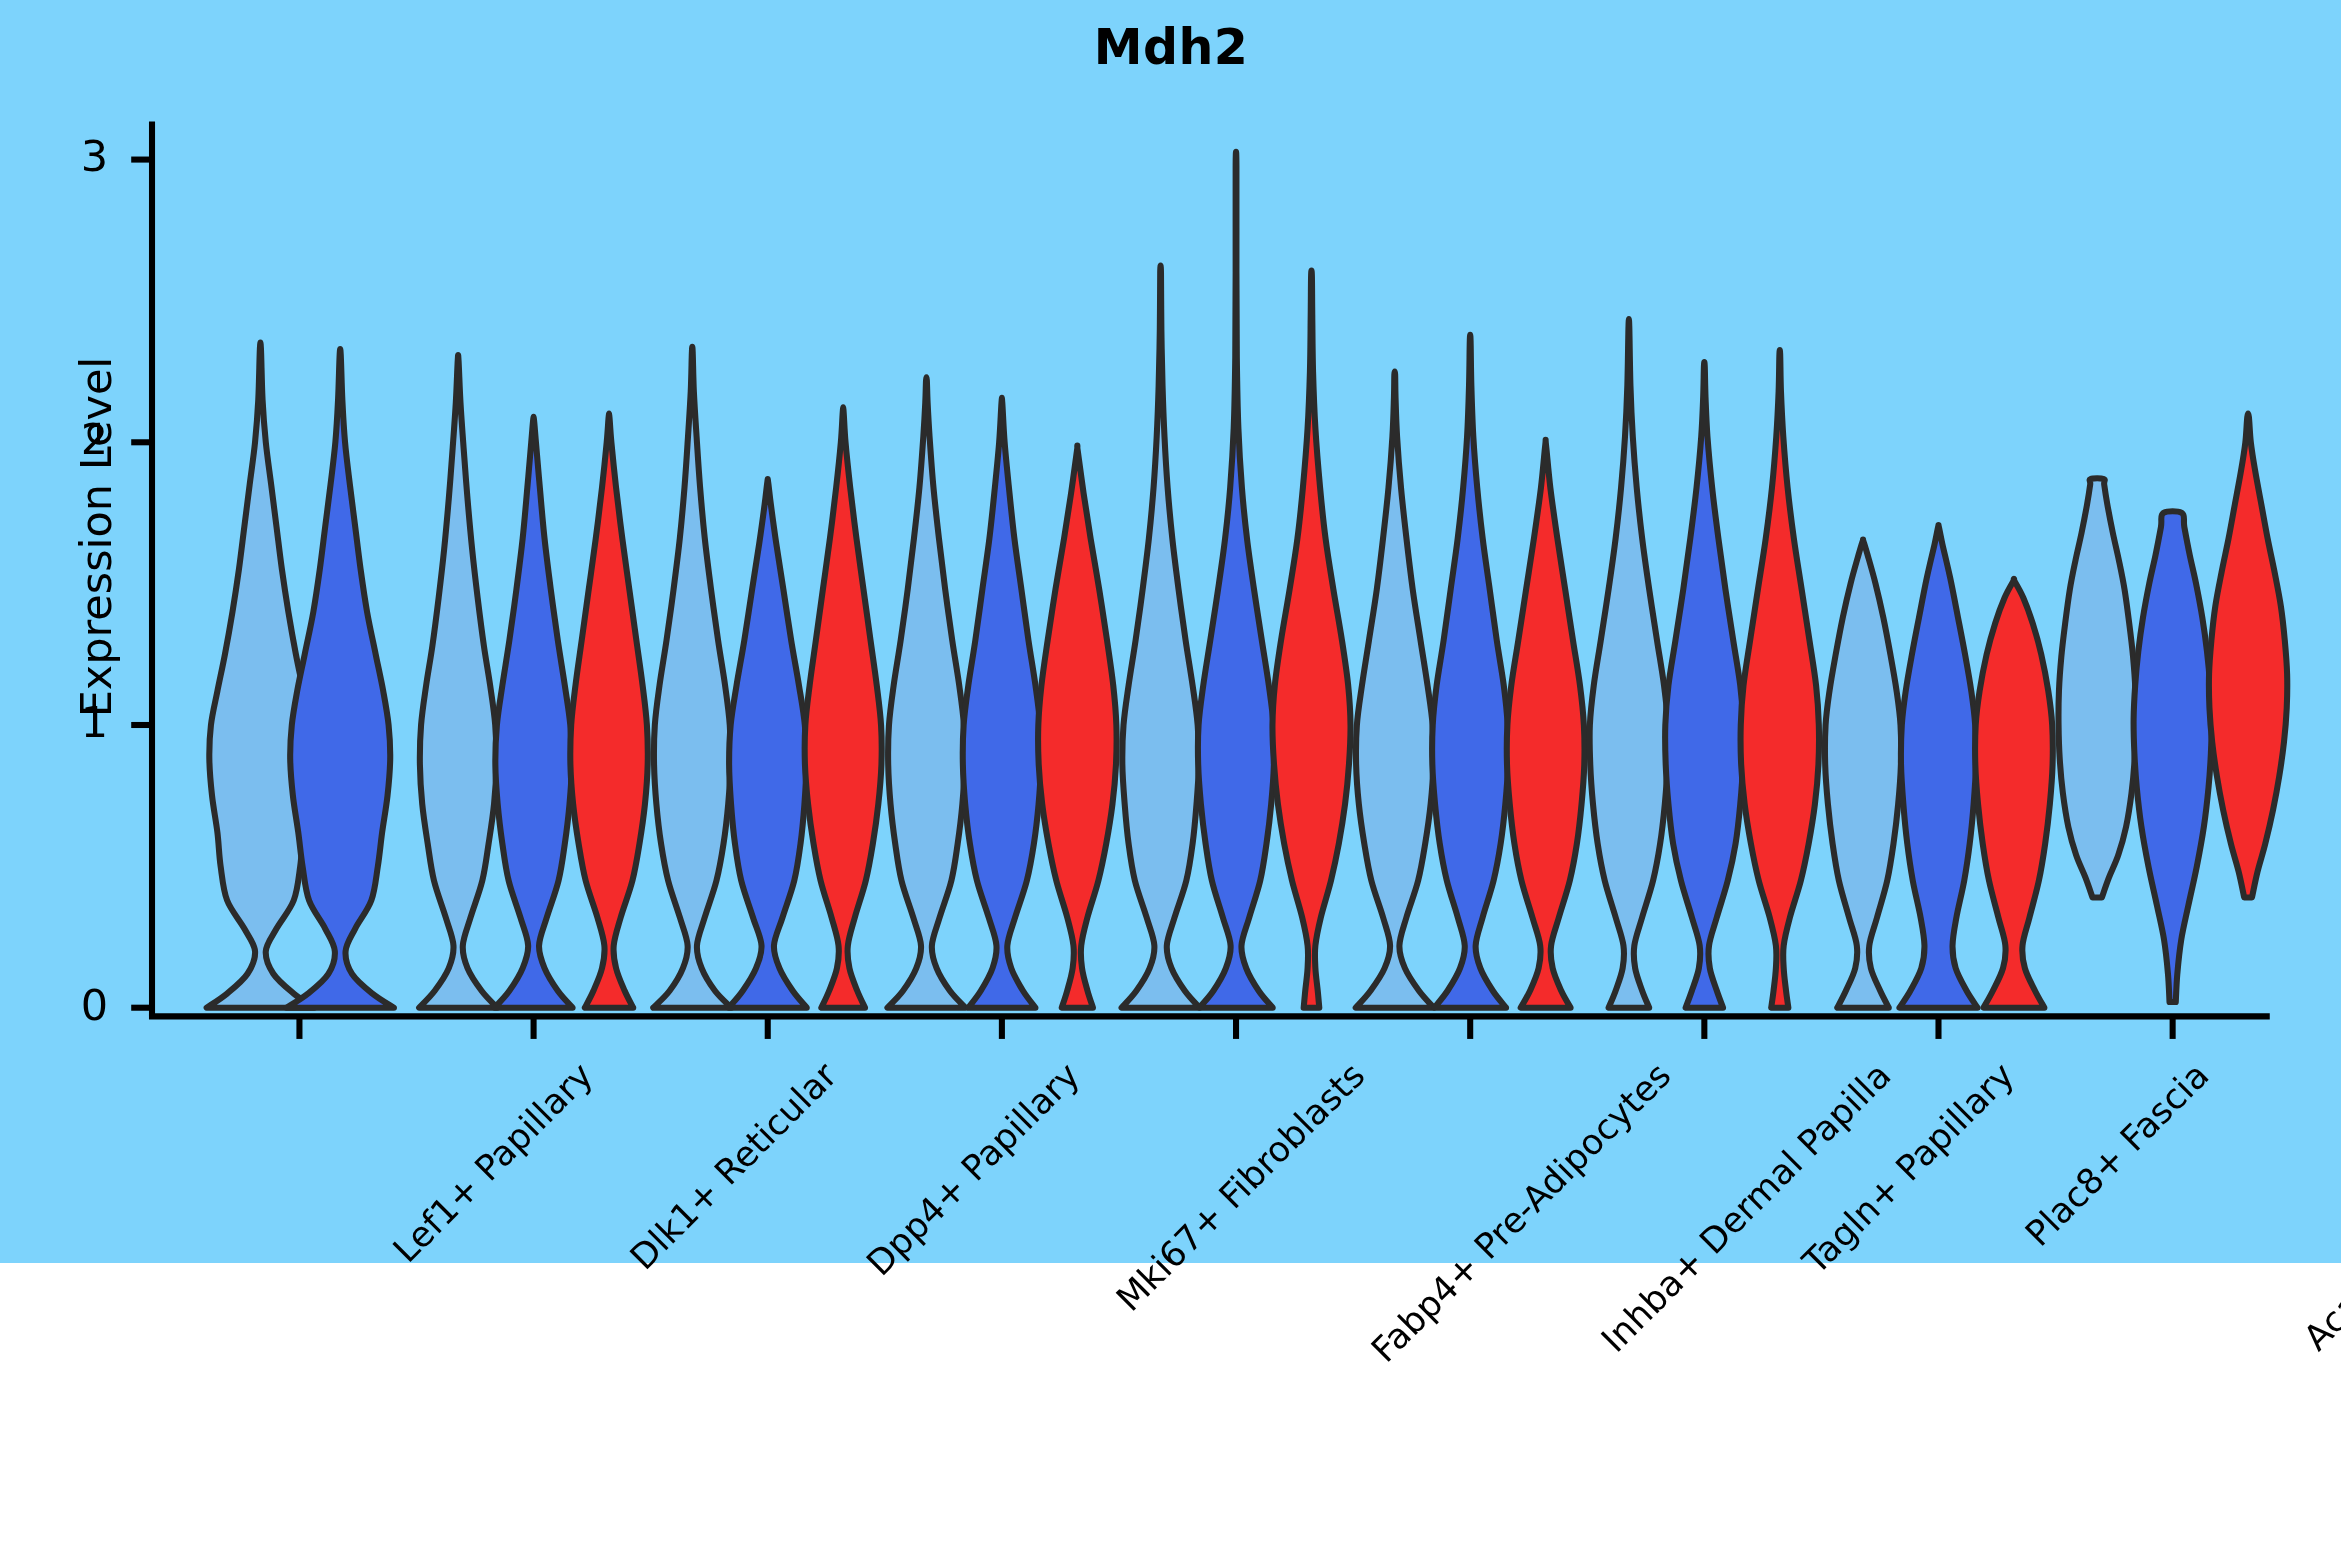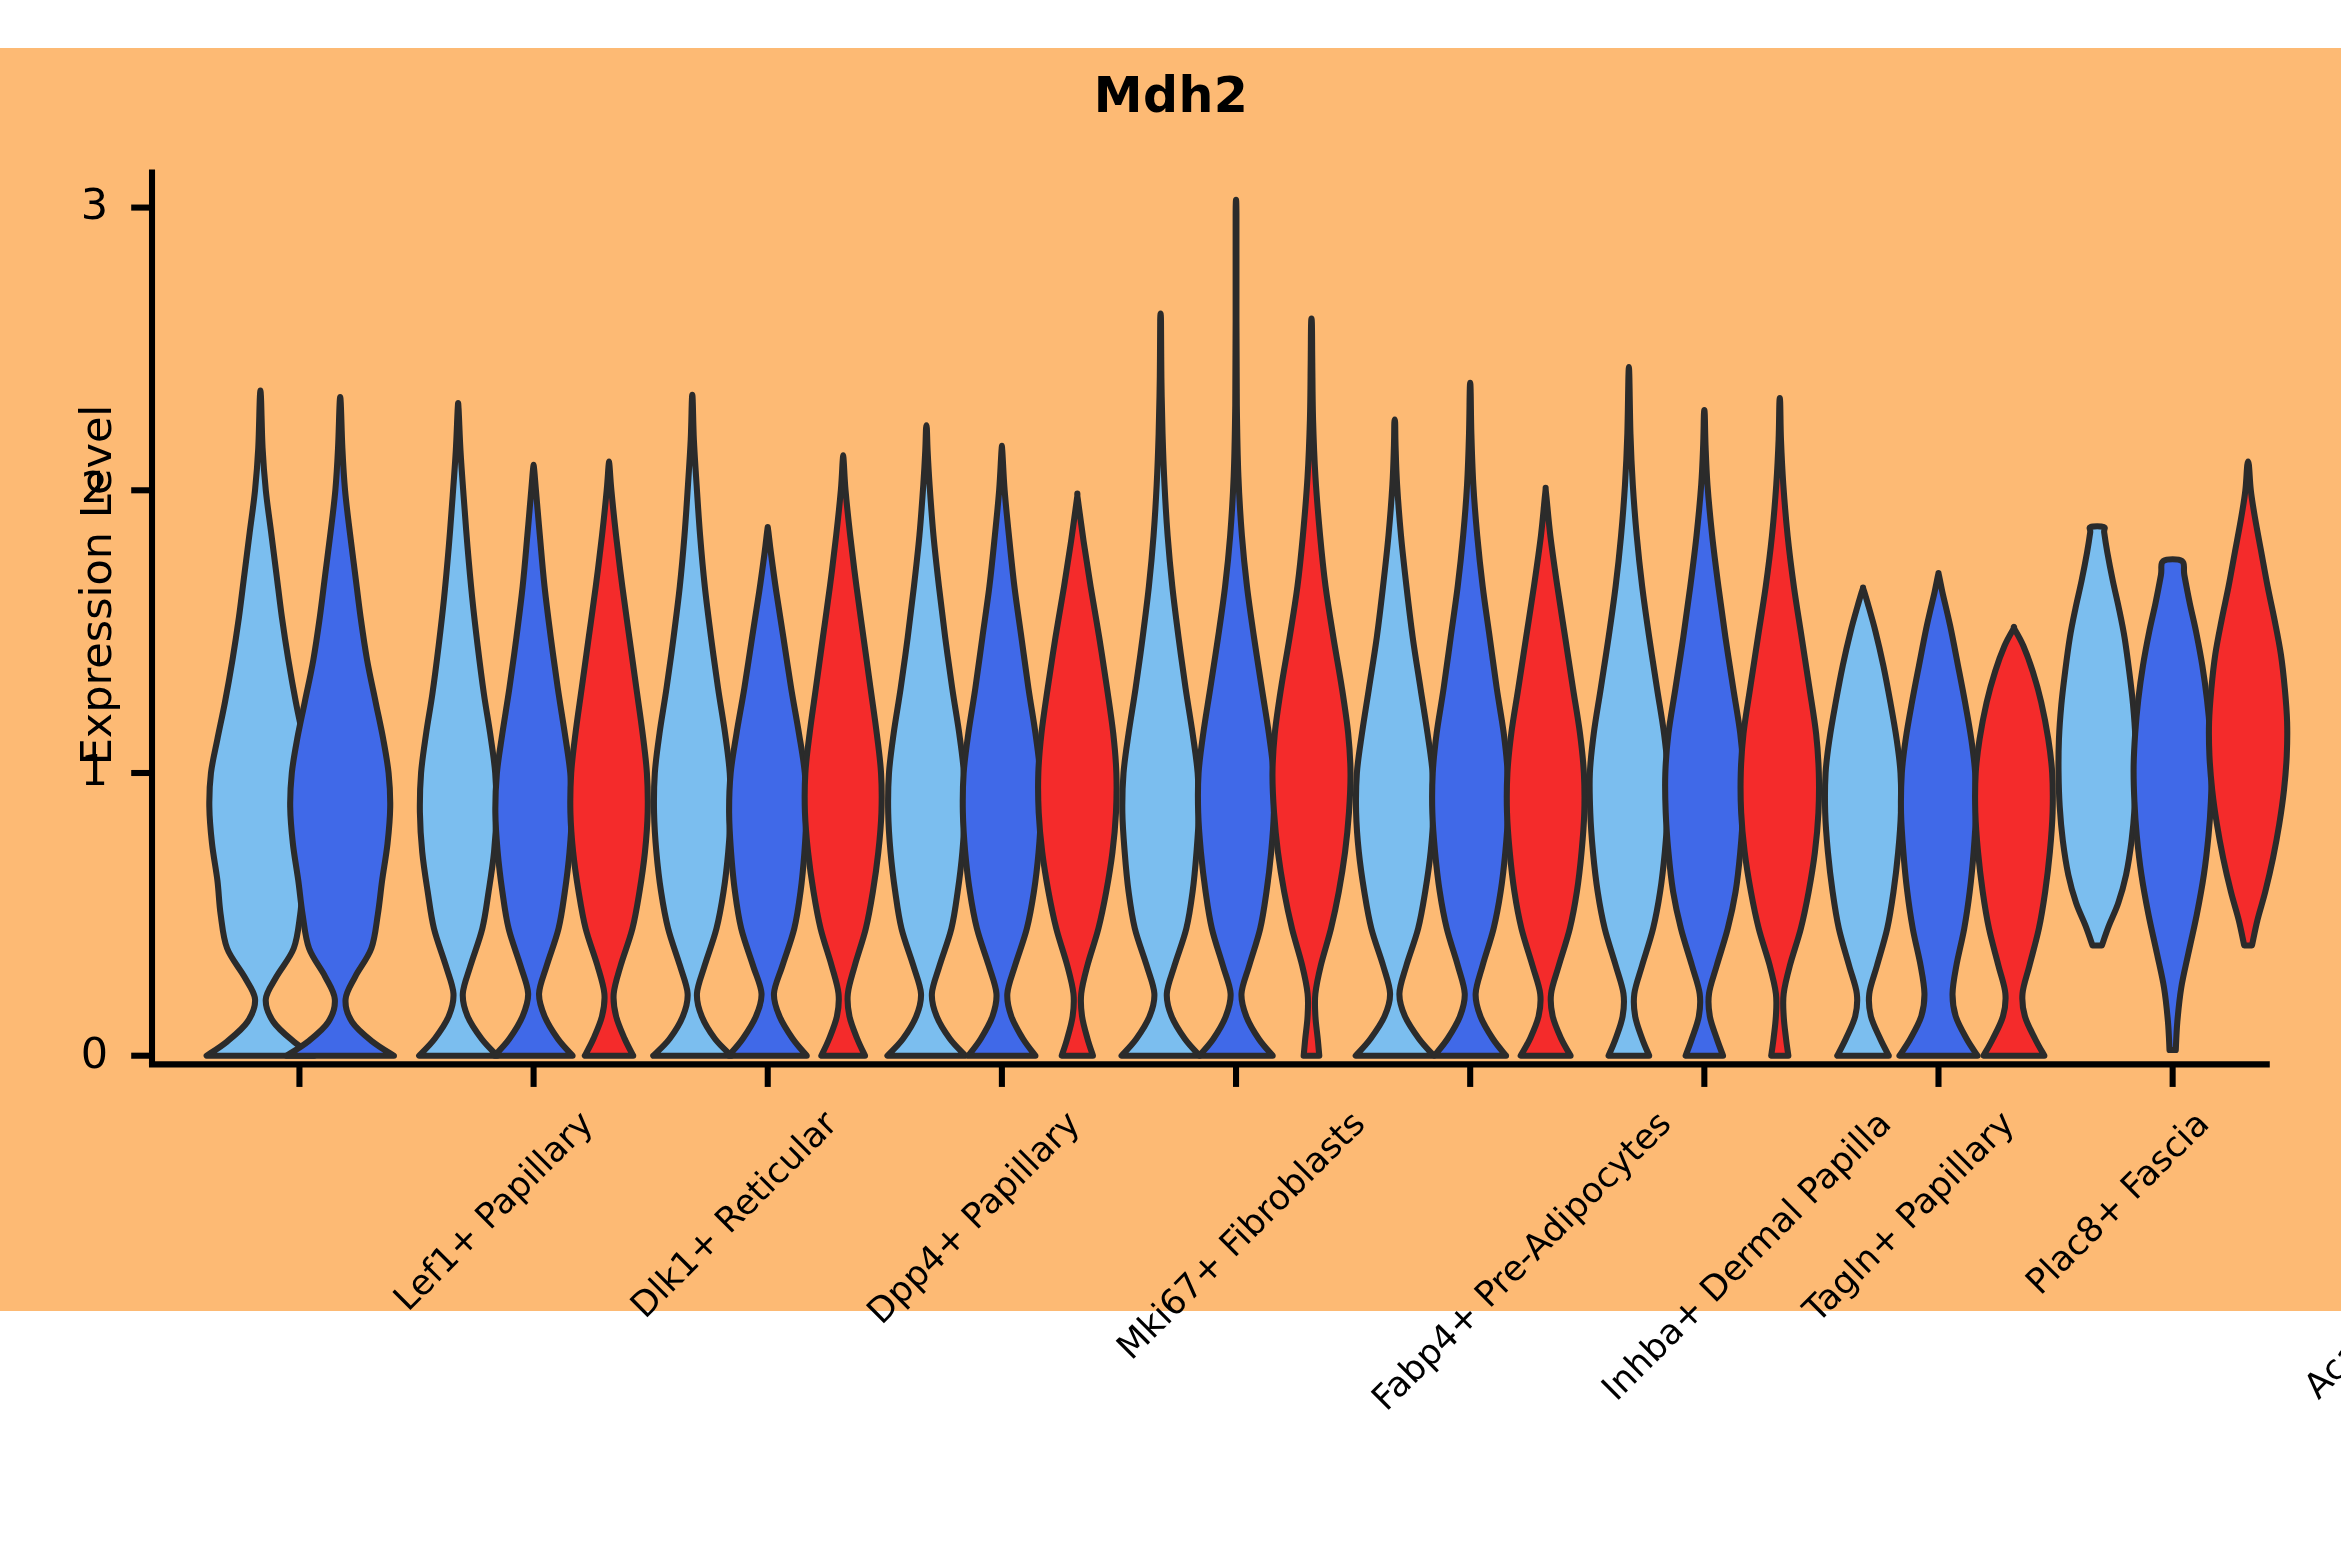--- a/index.html
+++ b/index.html
@@ -1,17 +1,17 @@
 <!DOCTYPE html>
 <html style="font-size:14px"><head>
 <meta charset="utf-8">
 <style>
   html,body{margin:0;padding:0;background:#ffffff;}
   body{width:2342px;height:1561px;font-family:"DejaVu Sans","Liberation Sans",sans-serif;overflow:hidden;}
-  #root{position:relative;width:2342px;height:1263px;background:#fdba74;margin-top:48px;}
+  #root{position:relative;width:2342px;height:1263px;background:#7dd3fc;}
   #title{
     position:absolute;left:0;top:19px;width:2342px;text-align:center;
     font-size:49px;font-weight:bold;color:#000;letter-spacing:0.4px;
   }
   #ylabel{
     position:absolute;left:-208px;top:512px;width:607px;text-align:center;
     transform:rotate(-90deg);transform-origin:center center;
     font-size:43px;color:#000;white-space:nowrap;
   }
   .ytick-label{position:absolute;text-align:right;width:69px;font-size:43px;color:#000;line-height:1;}

